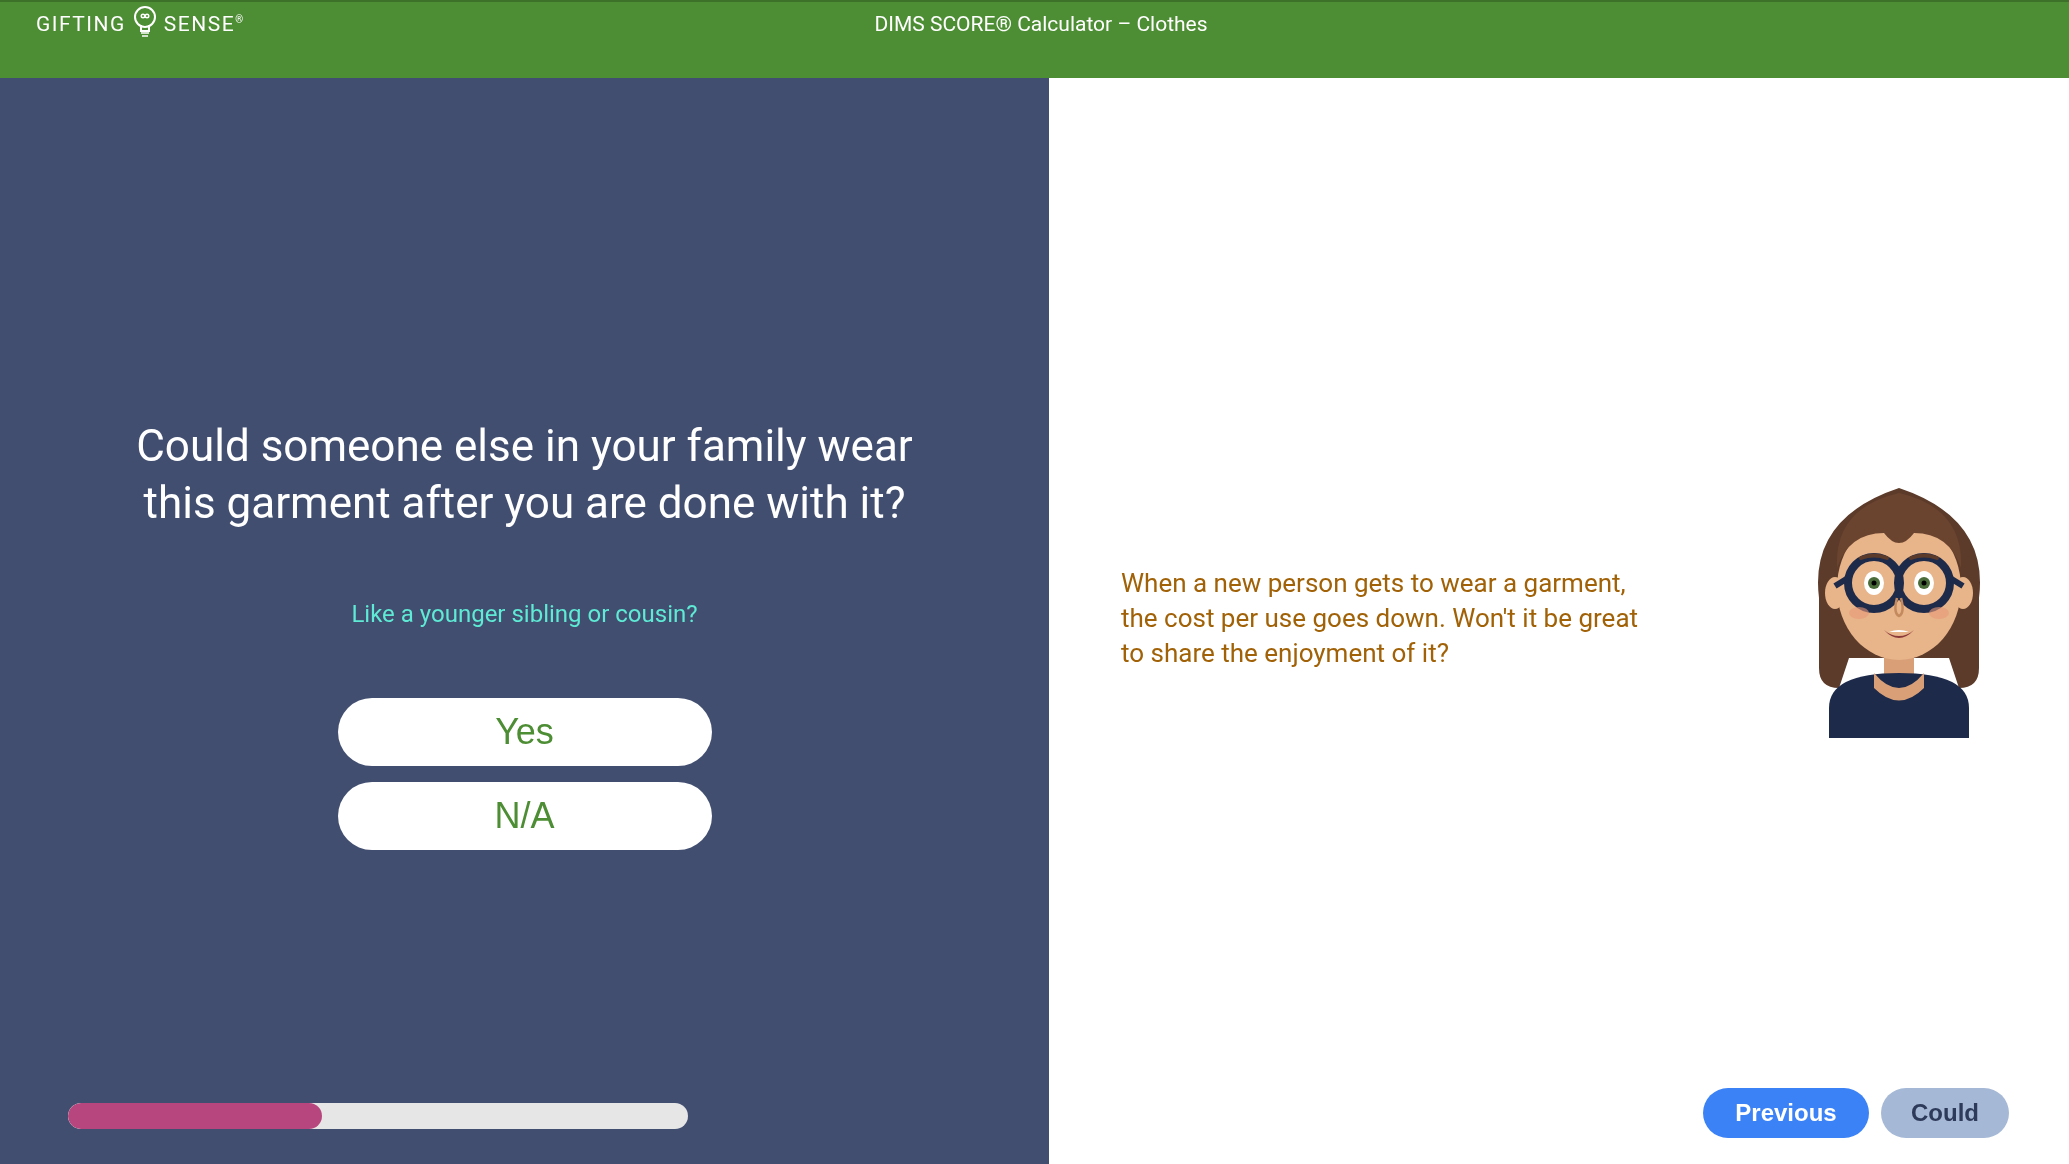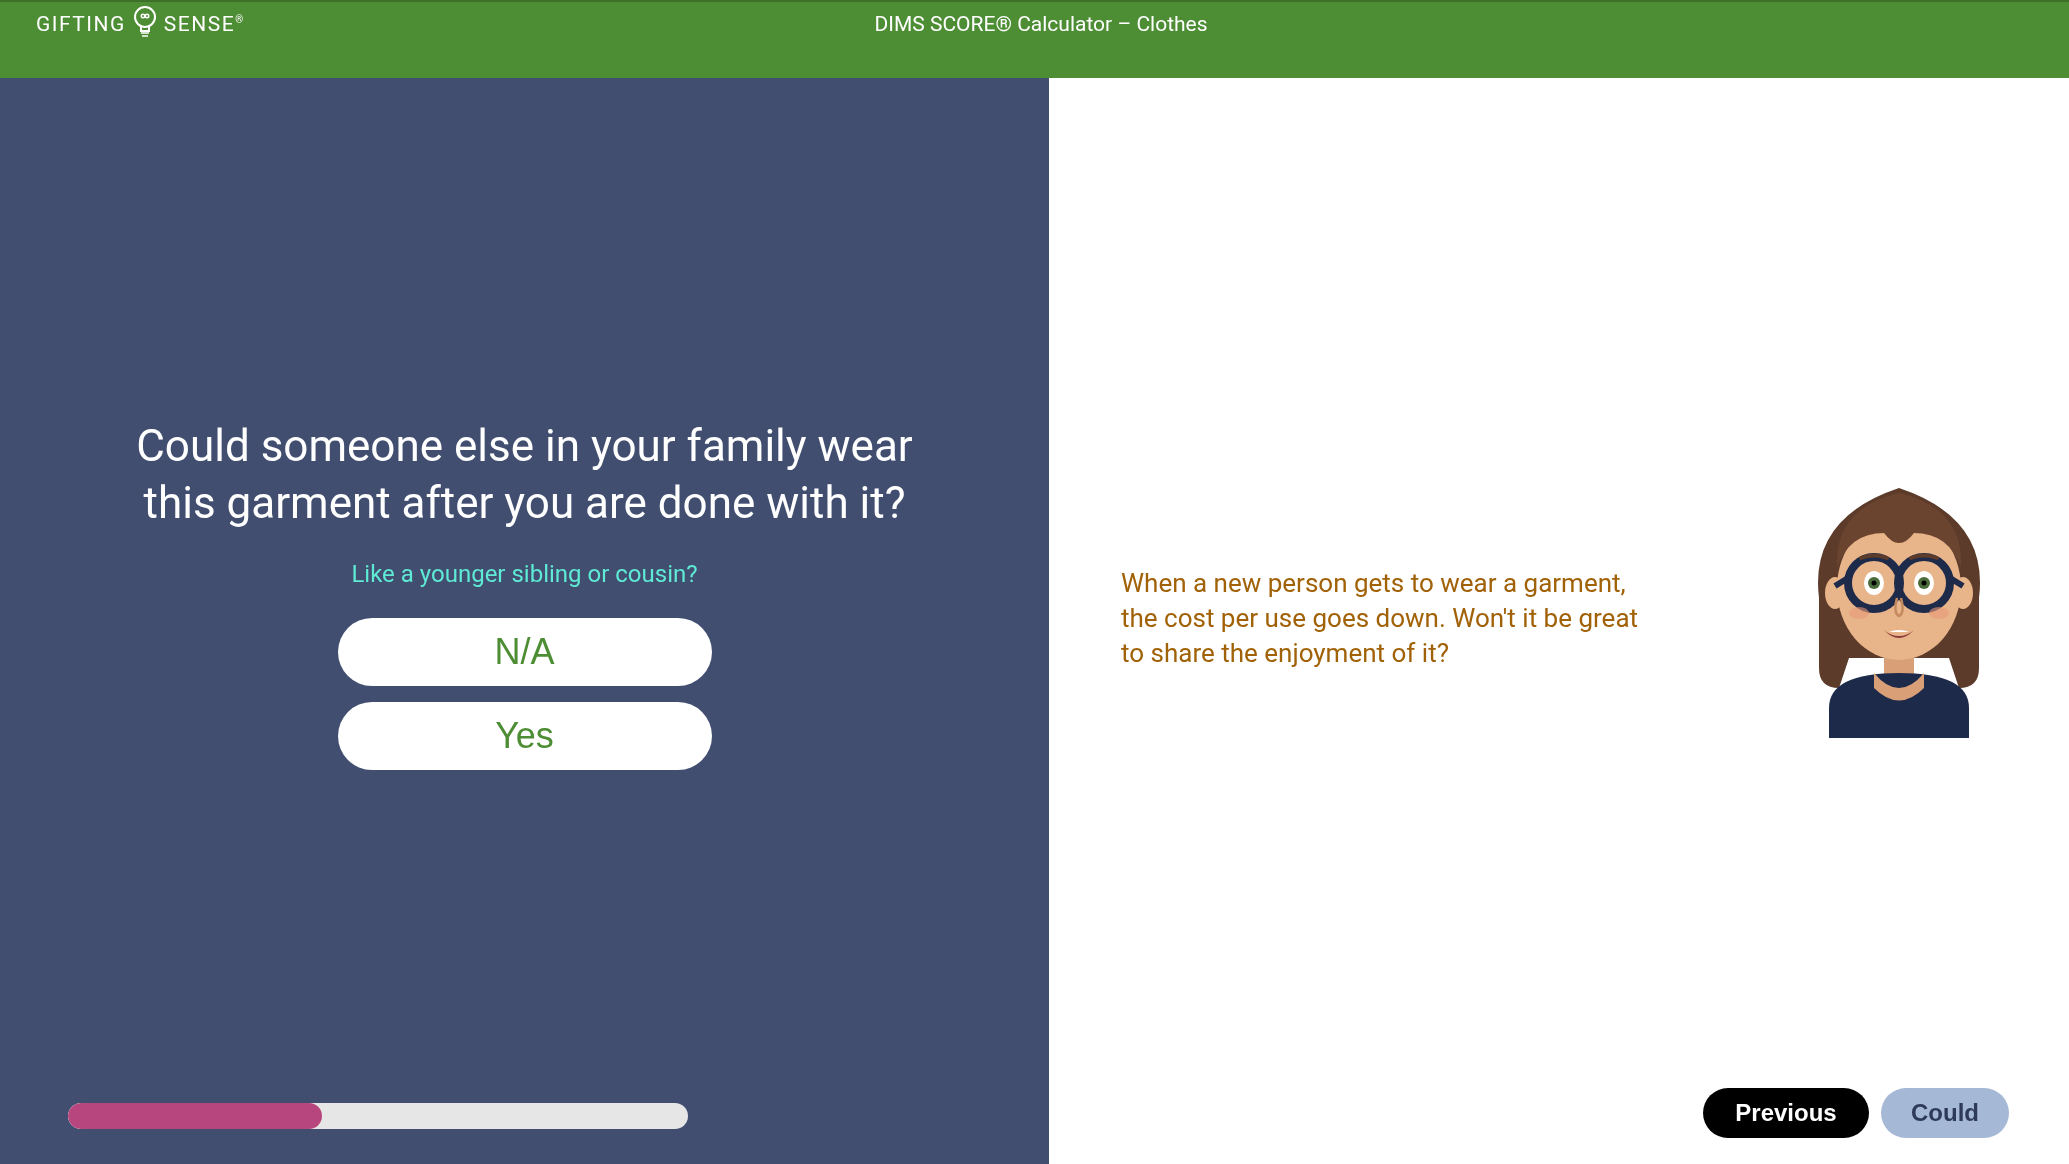--- a/index.html
+++ b/index.html
@@ -60,20 +60,21 @@
       height: calc(1164px - 78px);
     }
     .left-pane {
       width: 1049px;
       background: #414e70;
       position: relative;
       display: flex;
       flex-direction: column;
       align-items: center;
       padding-top: 340px;
+      gap: 40px;
     }
     .question {
       color: #fff;
       font-size: 44px;
       font-weight: 400;
       text-align: center;
       max-width: 820px;
       line-height: 1.3;
     }
     .subtext {
@@ -137,21 +138,21 @@
       height: 280px;
     }
     .nav-buttons {
       position: absolute;
       bottom: 26px;
       right: 60px;
       display: flex;
       gap: 12px;
     }
     .btn-prev {
-      background: #000000;
+      background: #3b82f6;
       color: #fff;
       border: none;
       border-radius: 25px;
       width: 166px;
       height: 50px;
       font-size: 24px;
       font-weight: 700;
       cursor: pointer;
     }
     .btn-next {
@@ -188,22 +189,22 @@
   <div class="page-title-wrap">
     <span class="page-title">DIMS SCORE® Calculator – Clothes</span>
   </div>
 </div>
 
 <div class="main">
   <div class="left-pane">
     <div class="question">Could someone else in your family wear this garment after you are done with it?</div>
     <div class="subtext">Like a younger sibling or cousin?</div>
     <div class="options">
+      <button class="option-btn">Yes</button>
       <button class="option-btn">N/A</button>
-      <button class="option-btn">Yes</button>
     </div>
     <div class="progress-track">
       <div class="progress-fill" style="width: 41%;"></div>
     </div>
   </div>
 
   <div class="right-pane">
     <div class="tip-text">When a new person gets to wear a garment, the cost per use goes down. Won't it be great to share the enjoyment of it?</div>
     <svg class="avatar" viewBox="0 0 220 280">
 

